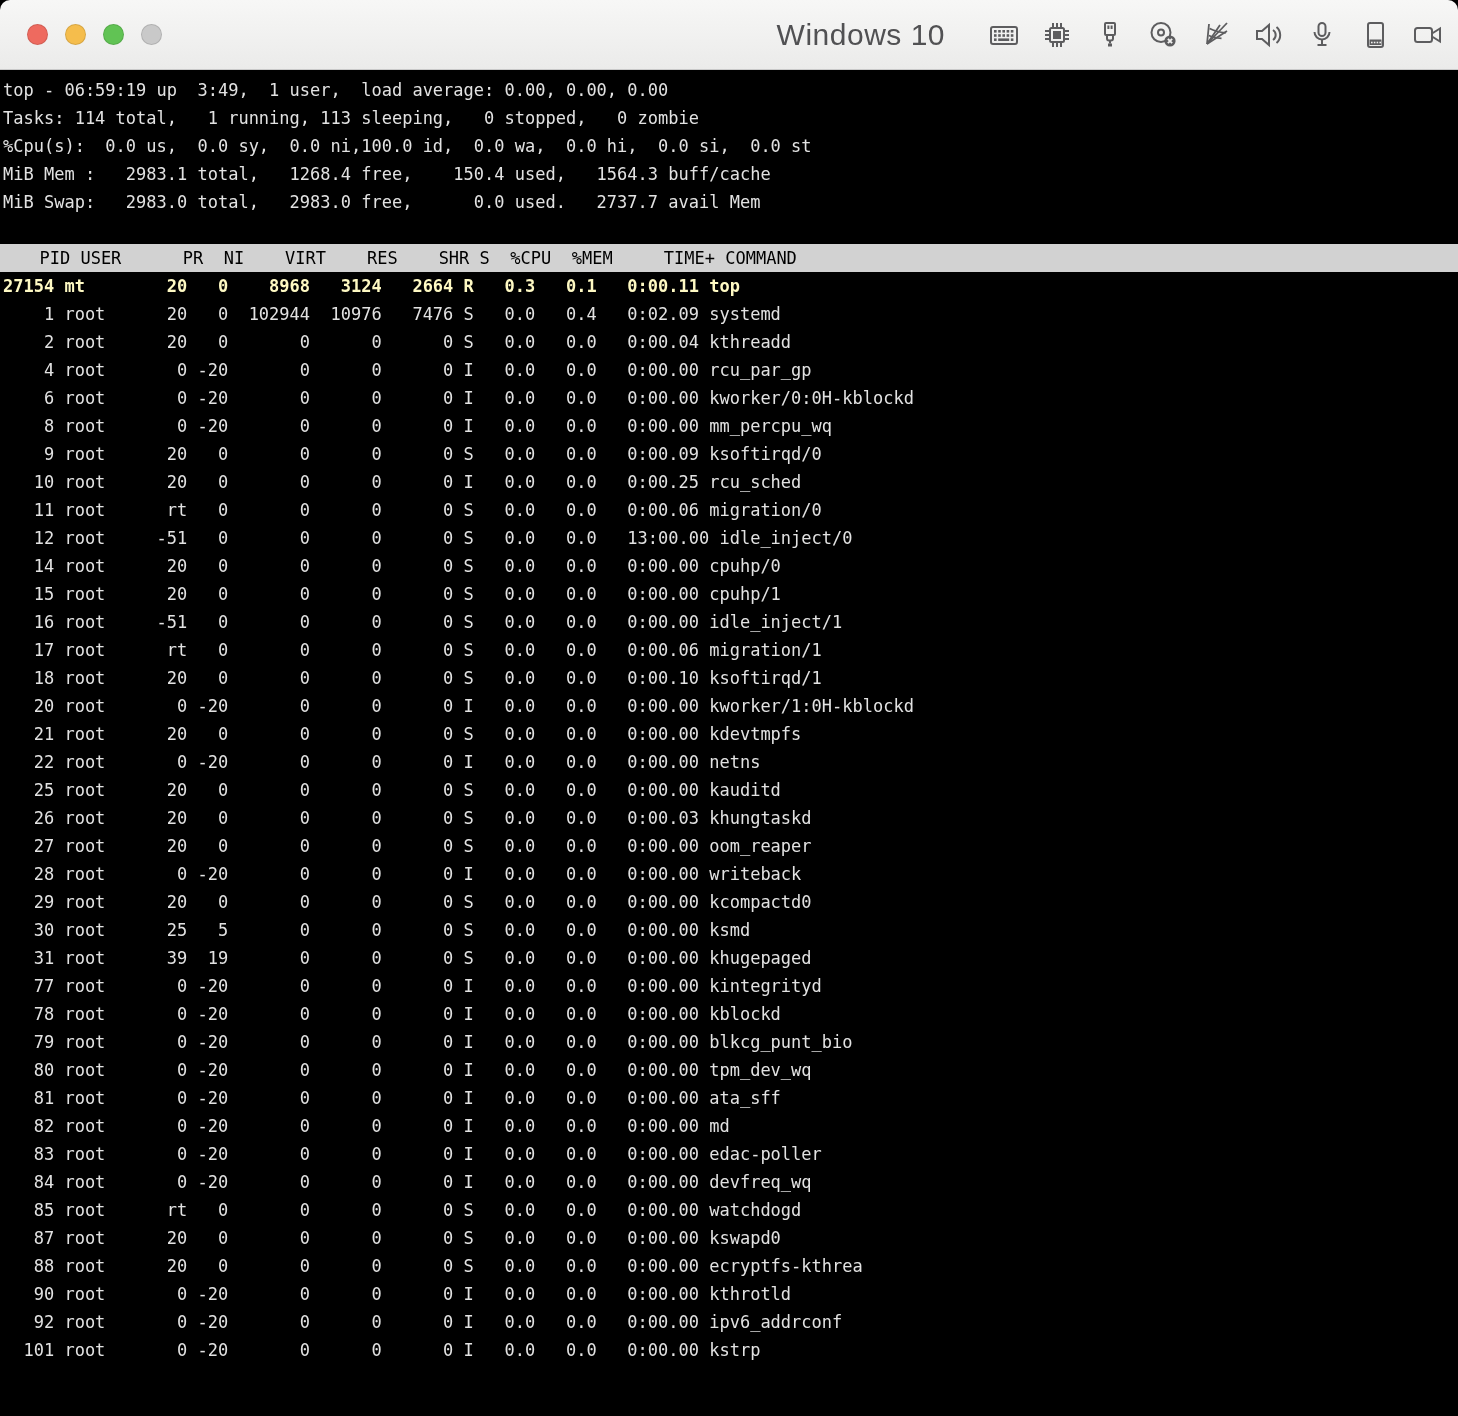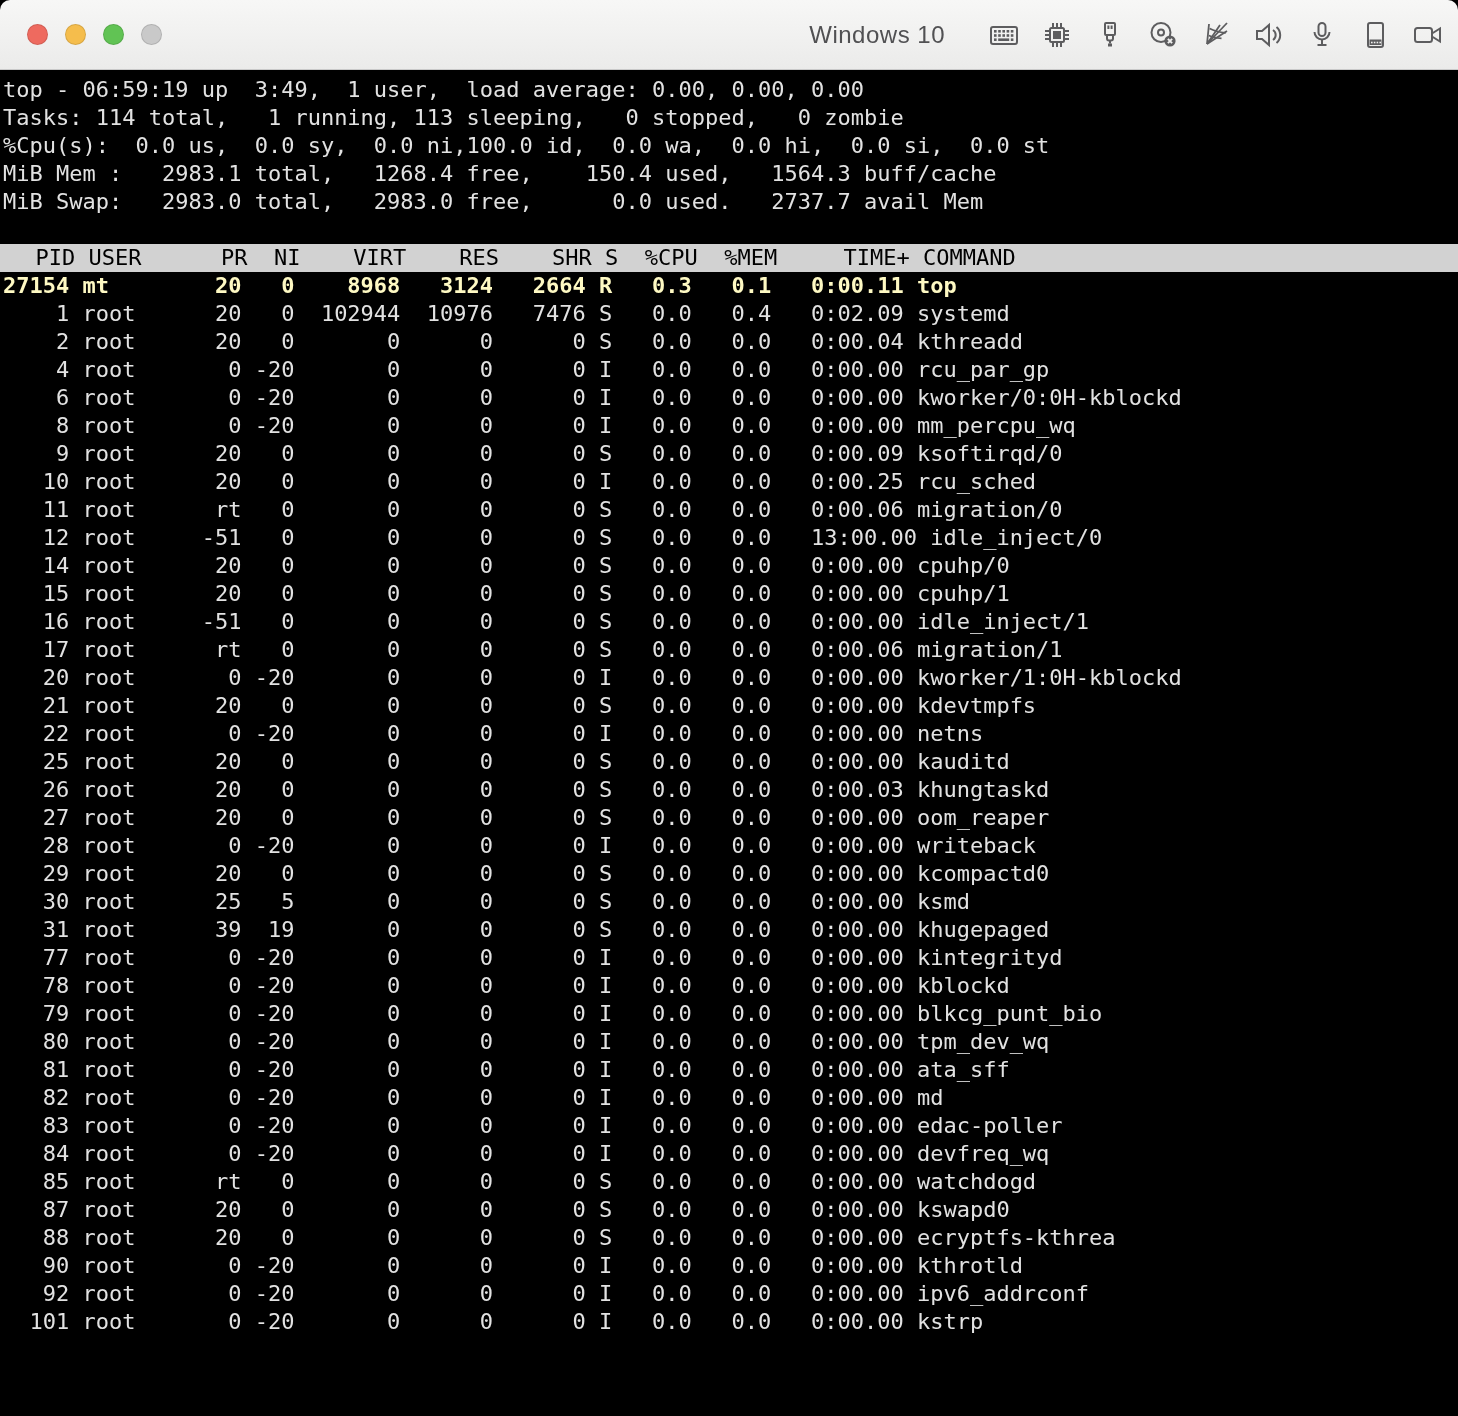--- a/index.html
+++ b/index.html
@@ -15,37 +15,37 @@
   .titlebar{
     height:70px;
     background:linear-gradient(to bottom, var(--bar-bg-top), var(--bar-bg-bot));
     border-bottom:1px solid #c9c9c9;
     display:flex; align-items:center;
     padding:0 14px 0 27px;
   }
   .lights{display:flex; align-items:center; gap:17px;}
   .light{width:21px; height:21px; border-radius:50%; border:1px solid rgba(0,0,0,0.12);}
   .titlebar-right{margin-left:auto; display:flex; align-items:center; gap:21px;}
-  .win-title{font-size:24px; color:#515153; margin-right:22px; letter-spacing:0.5px;}
+  .win-title{font-size:30px; color:#515153; margin-right:22px; letter-spacing:0.5px;}
   .status-icon{width:32px; height:32px; display:inline-flex; align-items:center; justify-content:center; color:var(--icon);}
   .status-icon svg{width:32px; height:32px;}
 
   
   .terminal{
     width:100%; height:1346px; background:var(--term-bg,#000);
     font-family:"DejaVu Sans Mono", monospace;
-    font-size:22px; line-height:28px;
+    font-size:17px; line-height:28px;
     color:var(--term-fg,#e2e2e2);
     padding:6px 0 0 3px;
     overflow:hidden;
   }
   .tline{white-space:pre; height:28px;}
   .thead{
     background:var(--head-bg,#d2d2d2); color:var(--head-fg,#000);
-    margin-left:-3px; padding-left:9px; margin-right:0;
+    margin-left:-3px; padding-left:19px; margin-right:0;
   }
   .trow-running{color:#fef9c3; font-weight:bold;}
 </style>
 </head>
 <body>
 
 <div class="window">
 
   <div class="titlebar">
     <div class="lights">
@@ -163,20 +163,21 @@
       <div class="tline">    6 root       0 -20       0      0      0 I   0.0   0.0   0:00.00 kworker/0:0H-kblockd</div>
       <div class="tline">    8 root       0 -20       0      0      0 I   0.0   0.0   0:00.00 mm_percpu_wq</div>
       <div class="tline">    9 root      20   0       0      0      0 S   0.0   0.0   0:00.09 ksoftirqd/0</div>
       <div class="tline">   10 root      20   0       0      0      0 I   0.0   0.0   0:00.25 rcu_sched</div>
       <div class="tline">   11 root      rt   0       0      0      0 S   0.0   0.0   0:00.06 migration/0</div>
       <div class="tline">   12 root     -51   0       0      0      0 S   0.0   0.0   13:00.00 idle_inject/0</div>
       <div class="tline">   14 root      20   0       0      0      0 S   0.0   0.0   0:00.00 cpuhp/0</div>
       <div class="tline">   15 root      20   0       0      0      0 S   0.0   0.0   0:00.00 cpuhp/1</div>
       <div class="tline">   16 root     -51   0       0      0      0 S   0.0   0.0   0:00.00 idle_inject/1</div>
       <div class="tline">   17 root      rt   0       0      0      0 S   0.0   0.0   0:00.06 migration/1</div>
+      <div class="tline">   18 root      20   0       0      0      0 S   0.0   0.0   0:00.10 ksoftirqd/1</div>
       <div class="tline">   20 root       0 -20       0      0      0 I   0.0   0.0   0:00.00 kworker/1:0H-kblockd</div>
       <div class="tline">   21 root      20   0       0      0      0 S   0.0   0.0   0:00.00 kdevtmpfs</div>
       <div class="tline">   22 root       0 -20       0      0      0 I   0.0   0.0   0:00.00 netns  </div>
       <div class="tline">   25 root      20   0       0      0      0 S   0.0   0.0   0:00.00 kauditd</div>
       <div class="tline">   26 root      20   0       0      0      0 S   0.0   0.0   0:00.03 khungtaskd</div>
       <div class="tline">   27 root      20   0       0      0      0 S   0.0   0.0   0:00.00 oom_reaper</div>
       <div class="tline">   28 root       0 -20       0      0      0 I   0.0   0.0   0:00.00 writeback</div>
       <div class="tline">   29 root      20   0       0      0      0 S   0.0   0.0   0:00.00 kcompactd0</div>
       <div class="tline">   30 root      25   5       0      0      0 S   0.0   0.0   0:00.00 ksmd   </div>
       <div class="tline">   31 root      39  19       0      0      0 S   0.0   0.0   0:00.00 khugepaged</div>

